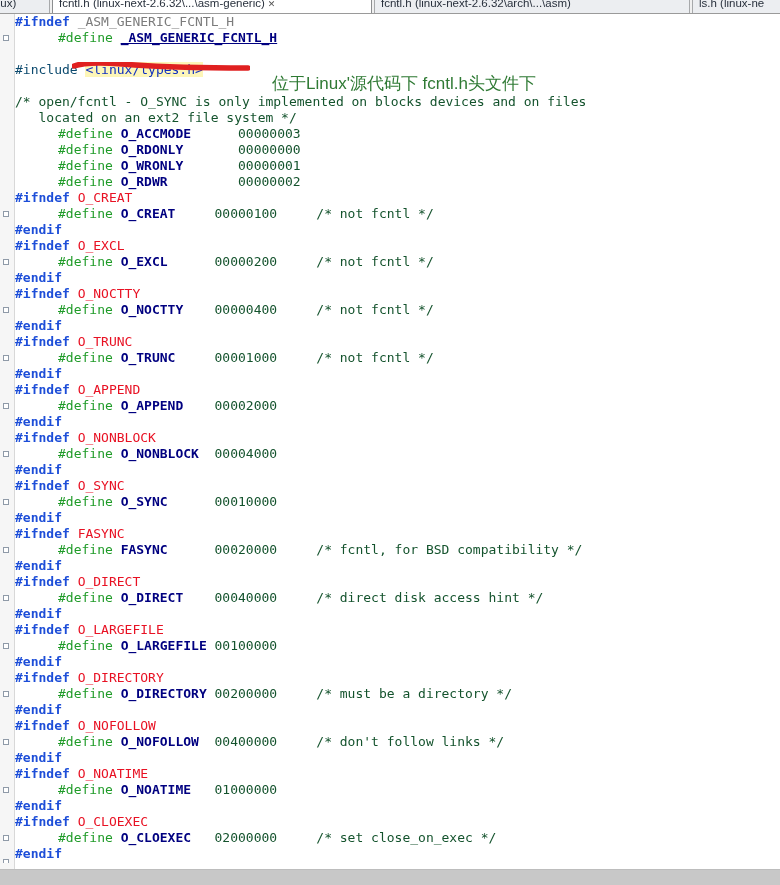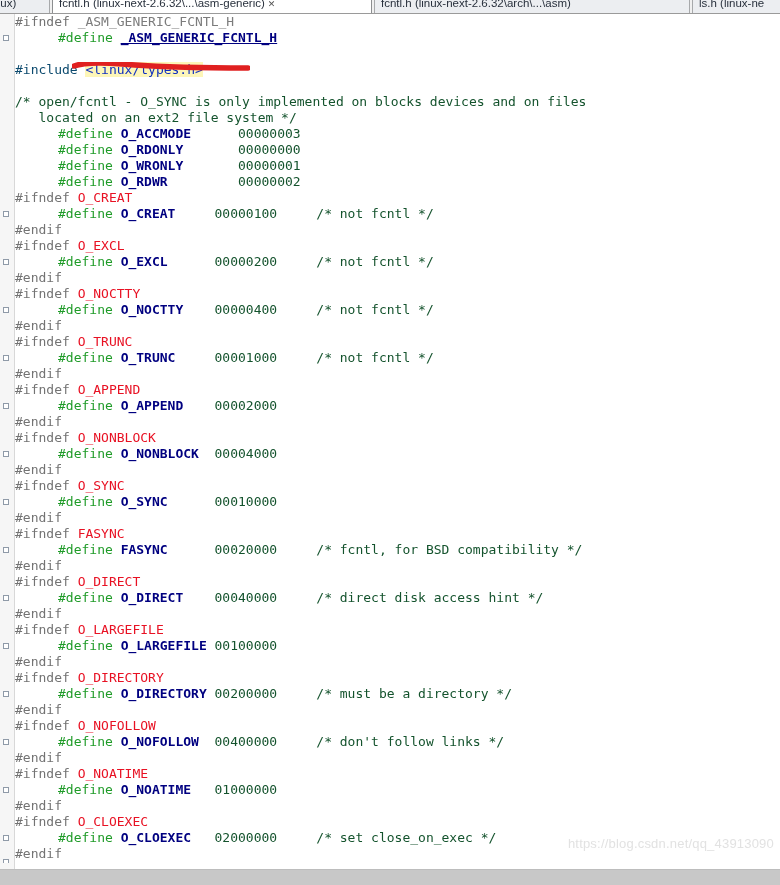--- a/index.html
+++ b/index.html
@@ -88,21 +88,21 @@
     top: 0; left: 15px;
     width: 765px;
     font-size: 13px;
     line-height: 16px;
     white-space: pre;
     font-family: "DejaVu Sans Mono", "Liberation Mono", monospace;
   }
   .ln { height: 16px; white-space: pre; }
 
   
-  .k-ifdef   { color: #737373; font-weight: normal; }   
+  .k-ifdef   { color: #1d4ed8; font-weight: bold; }   
   .k-def     { color: #1f9b28; margin-left: 43px; }                       
   .macro     { color: #000080; font-weight: bold; margin-top: 16px; }    
   .arg       { color: #e81123; }                       
   .num       { color: #14532d; }                       
   .cmt       { color: #14532d; }                       
   .inc       { color: #0c4a6e; }                       
   .hdr       { color: #1030c0; background: #fdf6b8; }  
   .idname    { color: #7c7c7c; }                       
   .guardbold { color: #000080; font-weight: bold; text-decoration: underline; }
 
@@ -191,18 +191,18 @@
     <div class="foldmark" style="top:821px"></div>
     <div class="foldmark" style="top:845px"></div>
   </div>
 
   <div class="code" id="code-body"><div class="ln"><span class="k-ifdef">#ifndef</span> <span class="idname">_ASM_GENERIC_FCNTL_H</span></div><div class="ln"><span class="k-def">#define</span> <span class="guardbold">_ASM_GENERIC_FCNTL_H</span></div><div class="ln"></div><div class="ln"><span class="inc">#include</span> <span class="hdr">&lt;linux/types.h&gt;</span></div><div class="ln"></div><div class="ln"><span class="cmt">/* open/fcntl - O_SYNC is only implemented on blocks devices and on files</span></div><div class="ln"><span class="cmt">   located on an ext2 file system */</span></div><div class="ln"><span class="k-def">#define</span> <span class="macro">O_ACCMODE      </span><span class="num">00000003</span></div><div class="ln"><span class="k-def">#define</span> <span class="macro">O_RDONLY       </span><span class="num">00000000</span></div><div class="ln"><span class="k-def">#define</span> <span class="macro">O_WRONLY       </span><span class="num">00000001</span></div><div class="ln"><span class="k-def">#define</span> <span class="macro">O_RDWR         </span><span class="num">00000002</span></div><div class="ln"><span class="k-ifdef">#ifndef</span> <span class="arg">O_CREAT</span></div><div class="ln"><span class="k-def">#define</span> <span class="macro">O_CREAT     </span><span class="num">00000100</span><span class="cmt">     /* not fcntl */</span></div><div class="ln"><span class="k-ifdef">#endif</span></div><div class="ln"><span class="k-ifdef">#ifndef</span> <span class="arg">O_EXCL</span></div><div class="ln"><span class="k-def">#define</span> <span class="macro">O_EXCL      </span><span class="num">00000200</span><span class="cmt">     /* not fcntl */</span></div><div class="ln"><span class="k-ifdef">#endif</span></div><div class="ln"><span class="k-ifdef">#ifndef</span> <span class="arg">O_NOCTTY</span></div><div class="ln"><span class="k-def">#define</span> <span class="macro">O_NOCTTY    </span><span class="num">00000400</span><span class="cmt">     /* not fcntl */</span></div><div class="ln"><span class="k-ifdef">#endif</span></div><div class="ln"><span class="k-ifdef">#ifndef</span> <span class="arg">O_TRUNC</span></div><div class="ln"><span class="k-def">#define</span> <span class="macro">O_TRUNC     </span><span class="num">00001000</span><span class="cmt">     /* not fcntl */</span></div><div class="ln"><span class="k-ifdef">#endif</span></div><div class="ln"><span class="k-ifdef">#ifndef</span> <span class="arg">O_APPEND</span></div><div class="ln"><span class="k-def">#define</span> <span class="macro">O_APPEND    </span><span class="num">00002000</span></div><div class="ln"><span class="k-ifdef">#endif</span></div><div class="ln"><span class="k-ifdef">#ifndef</span> <span class="arg">O_NONBLOCK</span></div><div class="ln"><span class="k-def">#define</span> <span class="macro">O_NONBLOCK  </span><span class="num">00004000</span></div><div class="ln"><span class="k-ifdef">#endif</span></div><div class="ln"><span class="k-ifdef">#ifndef</span> <span class="arg">O_SYNC</span></div><div class="ln"><span class="k-def">#define</span> <span class="macro">O_SYNC      </span><span class="num">00010000</span></div><div class="ln"><span class="k-ifdef">#endif</span></div><div class="ln"><span class="k-ifdef">#ifndef</span> <span class="arg">FASYNC</span></div><div class="ln"><span class="k-def">#define</span> <span class="macro">FASYNC      </span><span class="num">00020000</span><span class="cmt">     /* fcntl, for BSD compatibility */</span></div><div class="ln"><span class="k-ifdef">#endif</span></div><div class="ln"><span class="k-ifdef">#ifndef</span> <span class="arg">O_DIRECT</span></div><div class="ln"><span class="k-def">#define</span> <span class="macro">O_DIRECT    </span><span class="num">00040000</span><span class="cmt">     /* direct disk access hint */</span></div><div class="ln"><span class="k-ifdef">#endif</span></div><div class="ln"><span class="k-ifdef">#ifndef</span> <span class="arg">O_LARGEFILE</span></div><div class="ln"><span class="k-def">#define</span> <span class="macro">O_LARGEFILE </span><span class="num">00100000</span></div><div class="ln"><span class="k-ifdef">#endif</span></div><div class="ln"><span class="k-ifdef">#ifndef</span> <span class="arg">O_DIRECTORY</span></div><div class="ln"><span class="k-def">#define</span> <span class="macro">O_DIRECTORY </span><span class="num">00200000</span><span class="cmt">     /* must be a directory */</span></div><div class="ln"><span class="k-ifdef">#endif</span></div><div class="ln"><span class="k-ifdef">#ifndef</span> <span class="arg">O_NOFOLLOW</span></div><div class="ln"><span class="k-def">#define</span> <span class="macro">O_NOFOLLOW  </span><span class="num">00400000</span><span class="cmt">     /* don't follow links */</span></div><div class="ln"><span class="k-ifdef">#endif</span></div><div class="ln"><span class="k-ifdef">#ifndef</span> <span class="arg">O_NOATIME</span></div><div class="ln"><span class="k-def">#define</span> <span class="macro">O_NOATIME   </span><span class="num">01000000</span></div><div class="ln"><span class="k-ifdef">#endif</span></div><div class="ln"><span class="k-ifdef">#ifndef</span> <span class="arg">O_CLOEXEC</span></div><div class="ln"><span class="k-def">#define</span> <span class="macro">O_CLOEXEC   </span><span class="num">02000000</span><span class="cmt">     /* set close_on_exec */</span></div><div class="ln"><span class="k-ifdef">#endif</span></div></div>
 
   <svg class="redline" viewBox="0 0 178 9" preserveAspectRatio="none">
     <path d="M2,4 C10,1 26,0 50,2 C86,5 130,6 176,6" stroke="#e02020" stroke-width="5.5" fill="none" stroke-linecap="round"></path>
   </svg>
 
-
-  <div class="watermark">https://blog.csdn.net/qq_43913090</div>
+  <div class="cn-note">位于Linux'源代码下 fcntl.h头文件下</div>
+
 </div>
 
 <div class="hscroll-corner"></div>
 <div class="hscroll"></div>
 
 </body></html>

